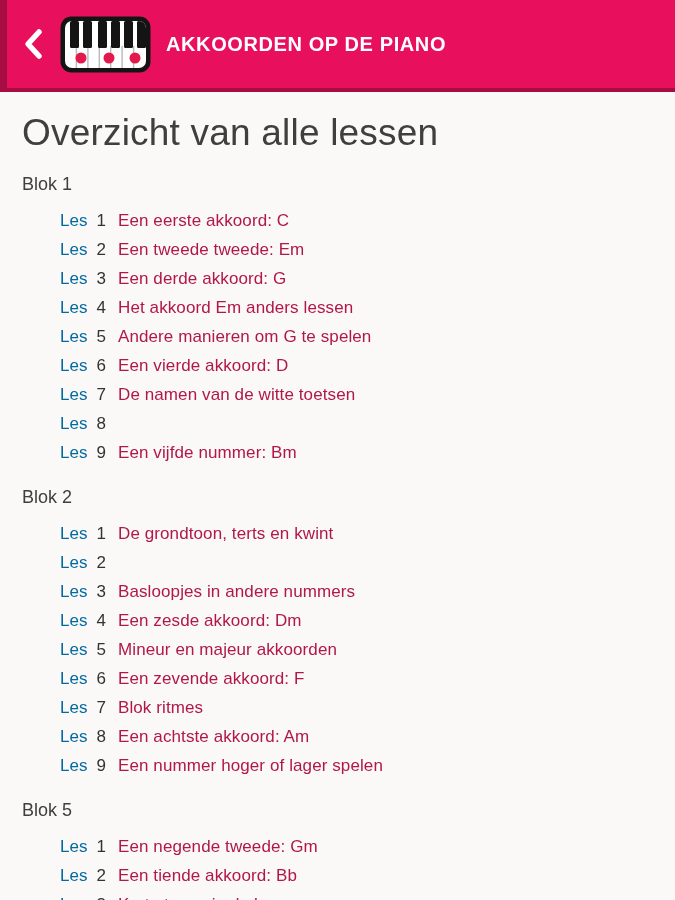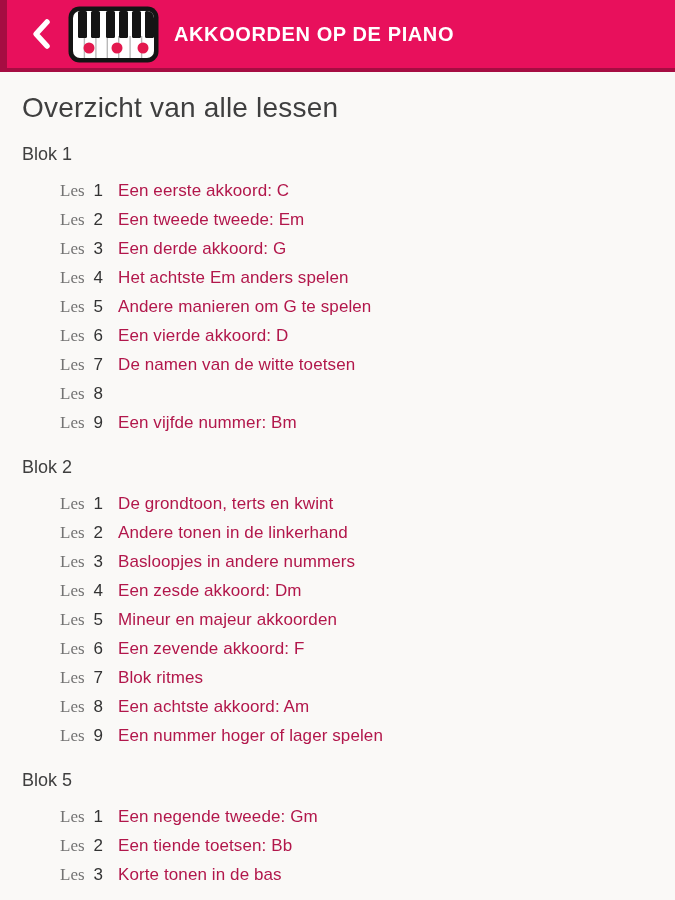--- a/index.html
+++ b/index.html
@@ -14,24 +14,24 @@
   html,body{margin:0;padding:0;}
   body{
     width:675px;height:900px;overflow:hidden;
     background:var(--bg);
     font-family:"Liberation Sans", sans-serif;
     position:relative;
   }
   
   header{
     position:relative;
-    height:72px;
+    height:92px;
     background:var(--header-bg);
     border-bottom:4px solid var(--header-accent);
-    display:flex;align-items:center;padding-left:8px;
+    display:flex;align-items:center;
   }
   .edge-strip{
     position:absolute;left:0;top:0;bottom:-4px;width:7px;
     background:var(--header-accent);
   }
   .back{
     background:none;border:none;padding:0;margin:0 6px 0 16px;
     width:34px;height:44px;display:flex;align-items:center;justify-content:center;
     cursor:pointer;
   }
@@ -40,37 +40,37 @@
     display:flex;align-items:center;justify-content:center;
   }
   .app-title{
     color:#ffffff;font-size:20px;font-weight:bold;
     letter-spacing:0.6px;margin-left:15px;white-space:nowrap;
   }
   
   main{padding:0 0 0 22px;}
   h1{
     margin:20px 0 0 0;
-    font-size:28px;font-weight:400;color:var(--text-dark);
+    font-size:37px;font-weight:400;color:var(--text-dark);
     letter-spacing:0.2px;
   }
   .block{margin-top:20px;}
   .block-title{
     margin:0;font-size:18px;font-weight:400;color:var(--text-dark);
   }
   .rows{margin-top:11px;}
   .row{
     height:29px;display:flex;align-items:center;
     padding-left:38px;font-size:17px;
   }
   .les{
     flex:0 0 58px;color:var(--text-gray);
     display:flex;
   }
-  .les-word{color:#737373;font-family:Liberation Serif, serif;}
+  .les-word{color:#0369a1;}
   .les-num{color:#333333;margin-left:9px;}
   .link{
     color:var(--link);text-decoration:none;cursor:pointer;
     letter-spacing:0.1px;
   }
 </style>
 </head>
 <body>
 
 <header>
@@ -153,21 +153,21 @@
       <span class="les-num">3</span>
     </span>
     <a class="link">Een derde akkoord: G</a>
   </div>
 
   <div class="row">
     <span class="les">
       <span class="les-word">Les</span>
       <span class="les-num">4</span>
     </span>
-    <a class="link">Het achtste Em anders spelen</a>
+    <a class="link">Het akkoord Em anders lessen</a>
   </div>
 
   <div class="row">
     <span class="les">
       <span class="les-word">Les</span>
       <span class="les-num">5</span>
     </span>
     <a class="link">Andere manieren om G te spelen</a>
   </div>
 
@@ -213,21 +213,20 @@
       <span class="les-num">1</span>
     </span>
     <a class="link">De grondtoon, terts en kwint</a>
   </div>
 
   <div class="row">
     <span class="les">
       <span class="les-word">Les</span>
       <span class="les-num">2</span>
     </span>
-    <a class="link">Andere tonen in de linkerhand</a>
   </div>
 
   <div class="row">
     <span class="les">
       <span class="les-word">Les</span>
       <span class="les-num">3</span>
     </span>
     <a class="link">Basloopjes in andere nummers</a>
   </div>
 
@@ -290,21 +289,21 @@
       <span class="les-num">1</span>
     </span>
     <a class="link">Een negende tweede: Gm</a>
   </div>
 
   <div class="row">
     <span class="les">
       <span class="les-word">Les</span>
       <span class="les-num">2</span>
     </span>
-    <a class="link">Een tiende toetsen: Bb</a>
+    <a class="link">Een tiende akkoord: Bb</a>
   </div>
 
   <div class="row">
     <span class="les">
       <span class="les-word">Les</span>
       <span class="les-num">3</span>
     </span>
     <a class="link">Korte tonen in de bas</a>
   </div>
 </div>

